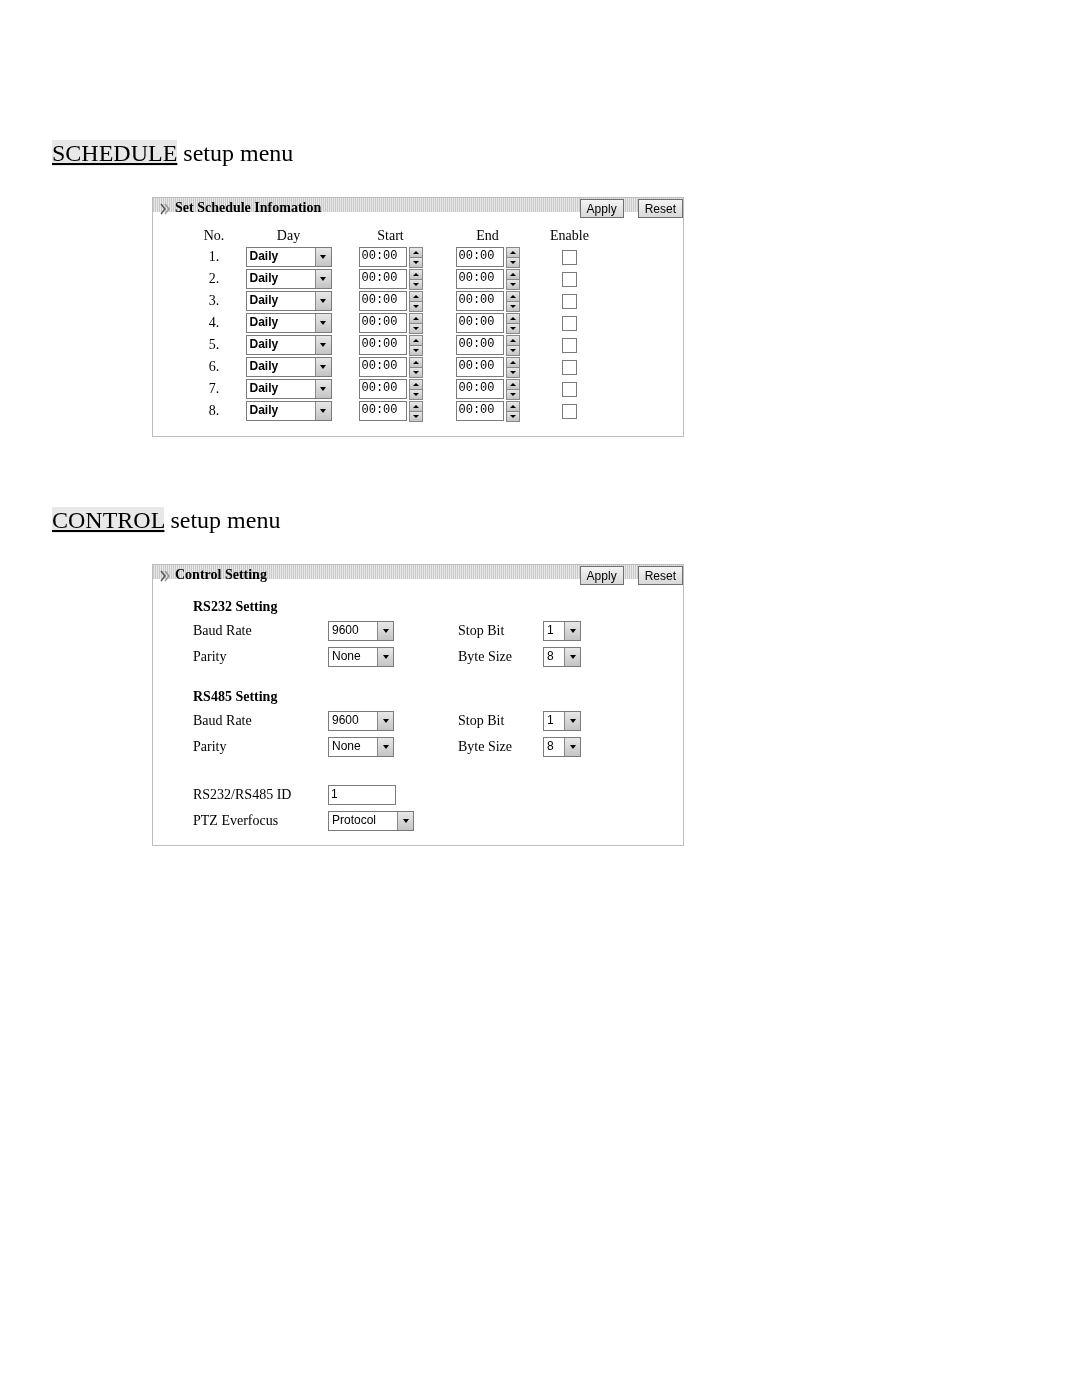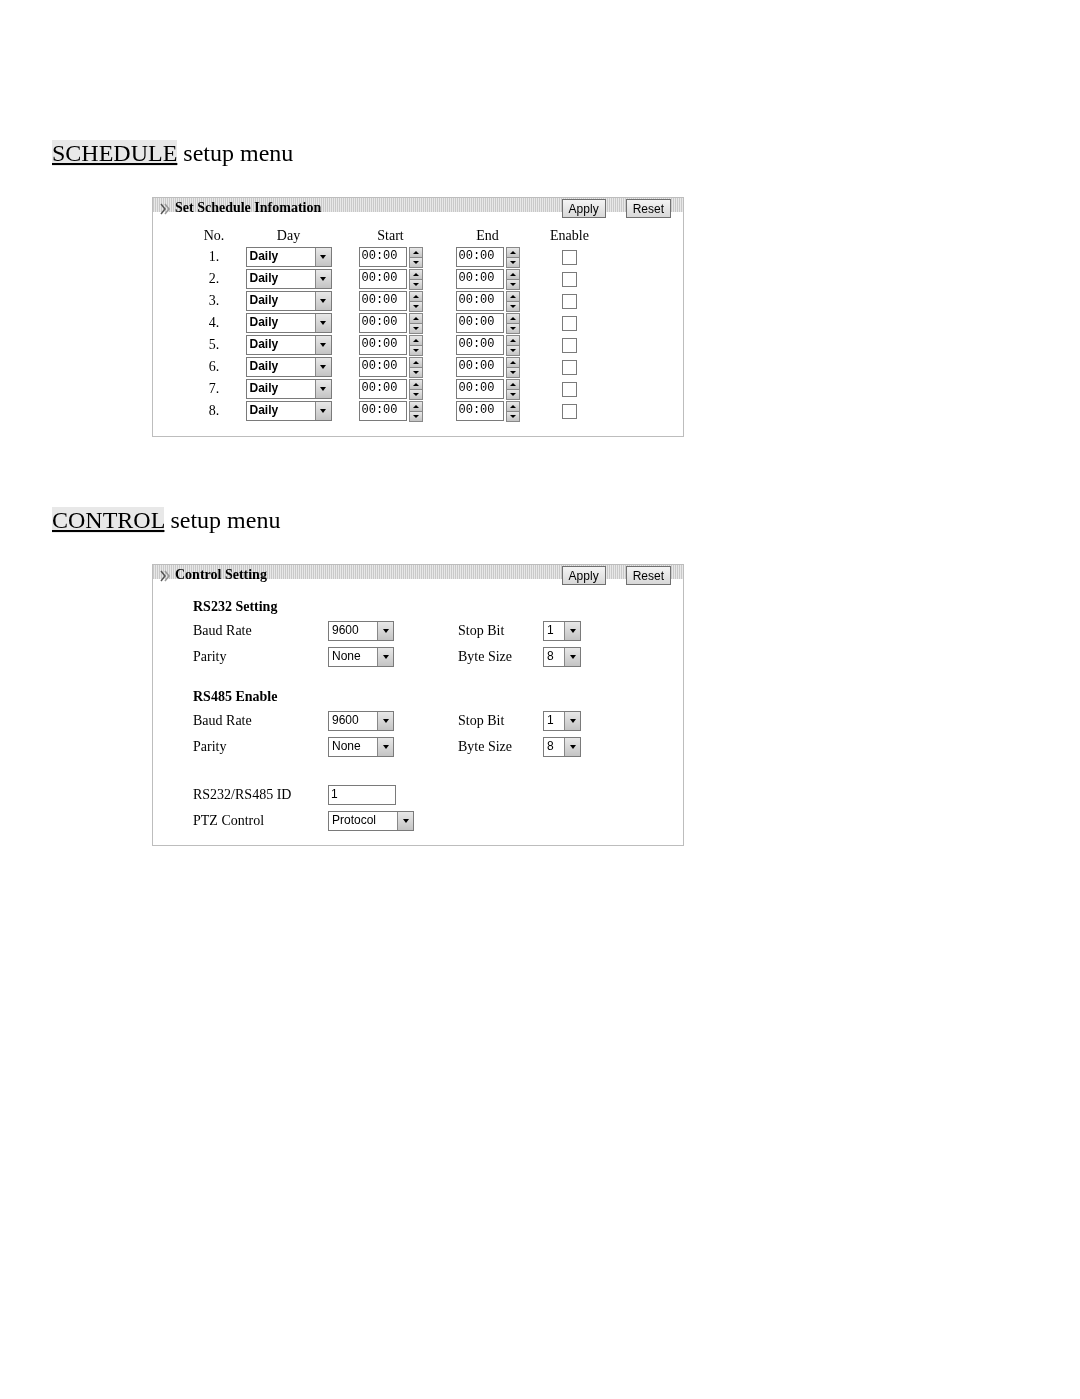--- a/index.html
+++ b/index.html
@@ -4,21 +4,21 @@
 <style>
 html,body{margin:0;padding:0;background:#fff;font-family:"Times New Roman",serif;color:#000}
 .page{width:1080px;min-height:1399px;box-sizing:border-box;padding:140px 120px 0 52px}
 .heading{font-size:24px;margin-bottom:30px}
 .heading .ul{background:#e8e8e8;text-decoration:underline}
 .panel-wrap{padding-left:100px;margin-bottom:70px}
 .panel{width:530px;border:1px solid #bdbdbd}
 .panel-header{position:relative;height:14px;background:repeating-linear-gradient(90deg,#c9c9c9 0,#c9c9c9 1px,#e8e8e8 1px,#e8e8e8 2px)}
 .panel-header .arrow-icon{position:absolute;left:4px;top:3px;width:16px;height:16px}
 .panel-header .title{position:absolute;left:22px;top:2px;font-size:14px;font-weight:bold;font-family:"Times New Roman",serif}
-.panel-header .actions{position:absolute;right:12px;top:1px;display:flex;gap:20px}
+.panel-header .actions{position:absolute;right:0;top:1px;display:flex;gap:14px}
 .btn{font-family:Tahoma,Arial,sans-serif;font-size:12px;height:19px;border:1px solid #707070;background:linear-gradient(#f4f4f4,#d8d8d8);padding:0 6px;cursor:pointer}
 .panel-body{background:#fff;padding:14px 10px 14px 40px;font-family:"Times New Roman",serif;font-size:14px}
 .sched-table{border-collapse:collapse}
 .sched-table th{font-weight:normal;padding:2px 6px;text-align:center}
 .sched-table td{padding:1px 6px;vertical-align:middle;text-align:center}
 .num-cell{width:30px;text-align:right;padding-right:4px}
 .day-cell{width:95px}
 .time-cell{width:85px}
 .enable-cell{width:55px}
 .combo,.timebox,.textbox{font-family:Tahoma,Arial,sans-serif;font-size:12px;border:1px solid #7a7a7a;background:#fff}
@@ -346,21 +346,21 @@
                   </svg>
                 </span></span></div>
       <div></div>
       <div class="label">Byte Size</div>
       <div><span class="combo s40"><span class="val">8</span><span class="dd">
                   <svg viewBox="0 0 6 4">
                     <polygon points="0,0 6,0 3,4" fill="#000"></polygon>
                   </svg>
                 </span></span></div>
 
-      <div class="section" style="margin-top:16px">RS485 Enable</div>
+      <div class="section" style="margin-top:16px">RS485 Setting</div>
 
       <div class="label">Baud Rate</div>
       <div><span class="combo s70"><span class="val">9600</span><span class="dd">
                   <svg viewBox="0 0 6 4">
                     <polygon points="0,0 6,0 3,4" fill="#000"></polygon>
                   </svg>
                 </span></span></div>
       <div></div>
       <div class="label">Stop Bit</div>
       <div><span class="combo s40"><span class="val">1</span><span class="dd">
@@ -384,21 +384,21 @@
                 </span></span></div>
 
       <div class="section" style="margin-top:16px;font-weight:normal;height:0"></div>
 
       <div class="label">RS232/RS485 ID</div>
       <div><span class="textbox">1</span></div>
       <div></div>
             <div></div>
             <div></div>
 
-      <div class="label">PTZ Control</div>
+      <div class="label">PTZ Everfocus</div>
       <div><span class="combo s90"><span class="val">Protocol</span><span class="dd">
                   <svg viewBox="0 0 6 4">
                     <polygon points="0,0 6,0 3,4" fill="#000"></polygon>
                   </svg>
                 </span></span></div>
       <div></div>
             <div></div>
             <div></div>
 
     </div>

